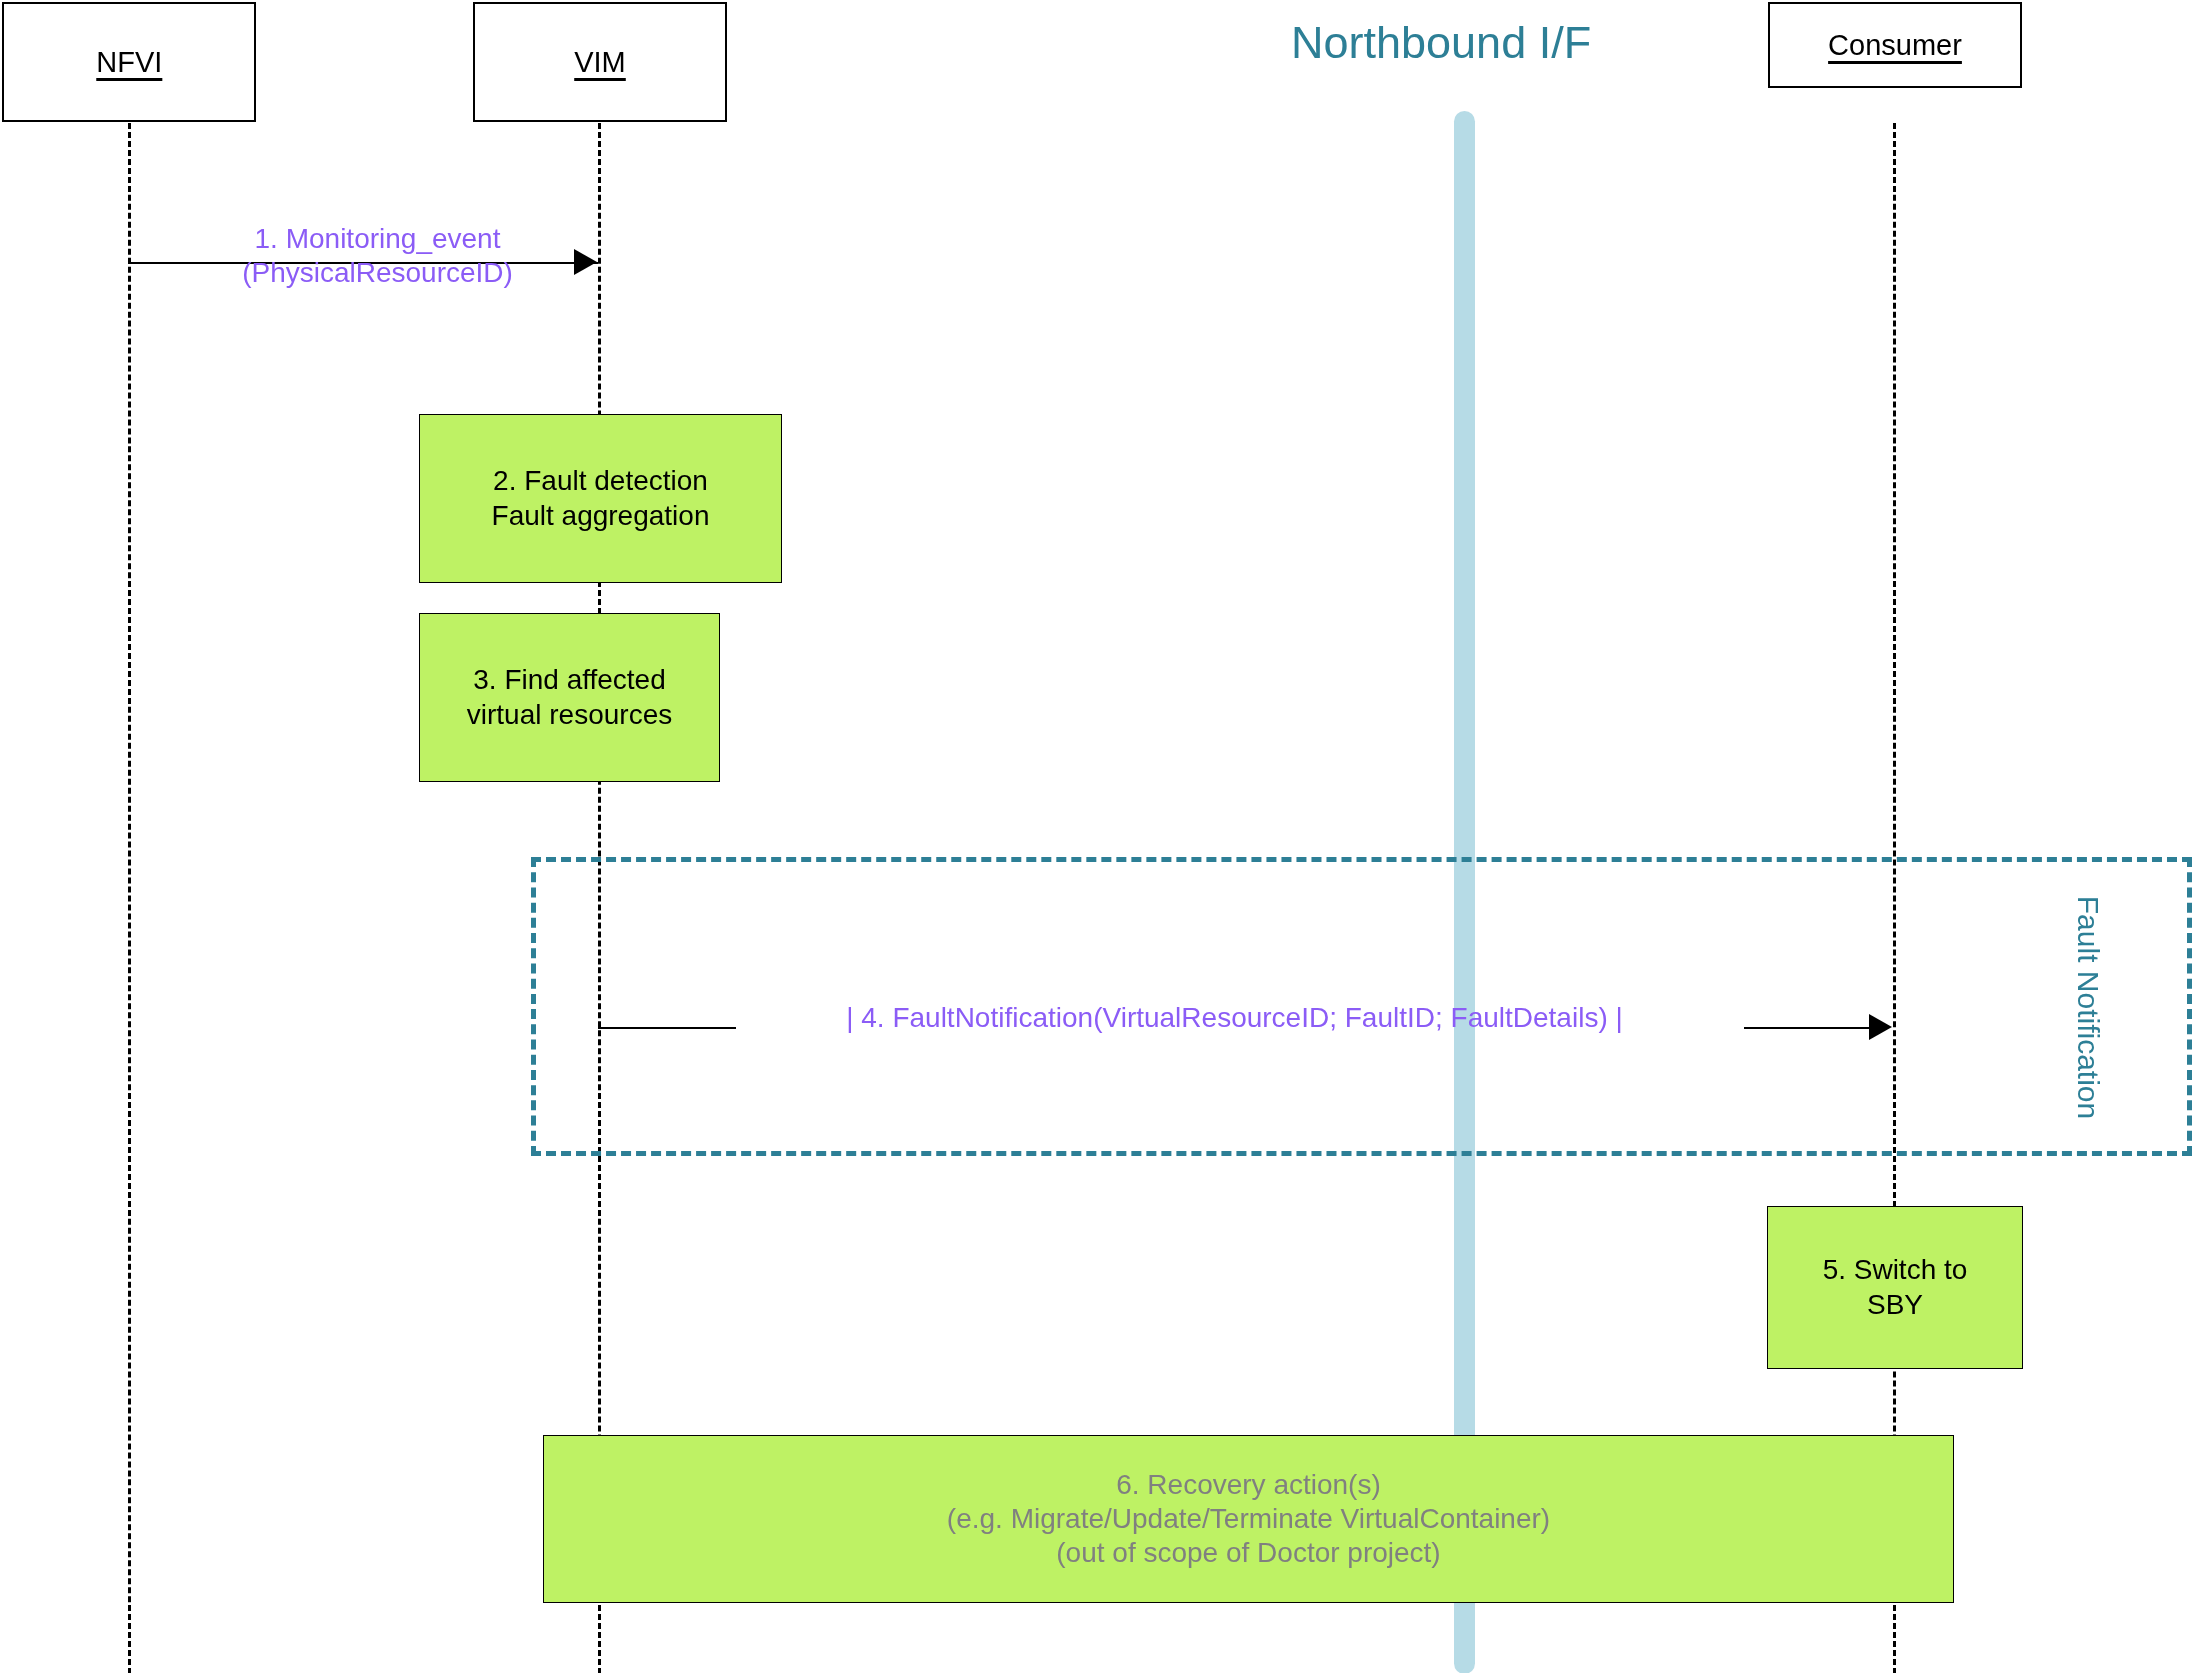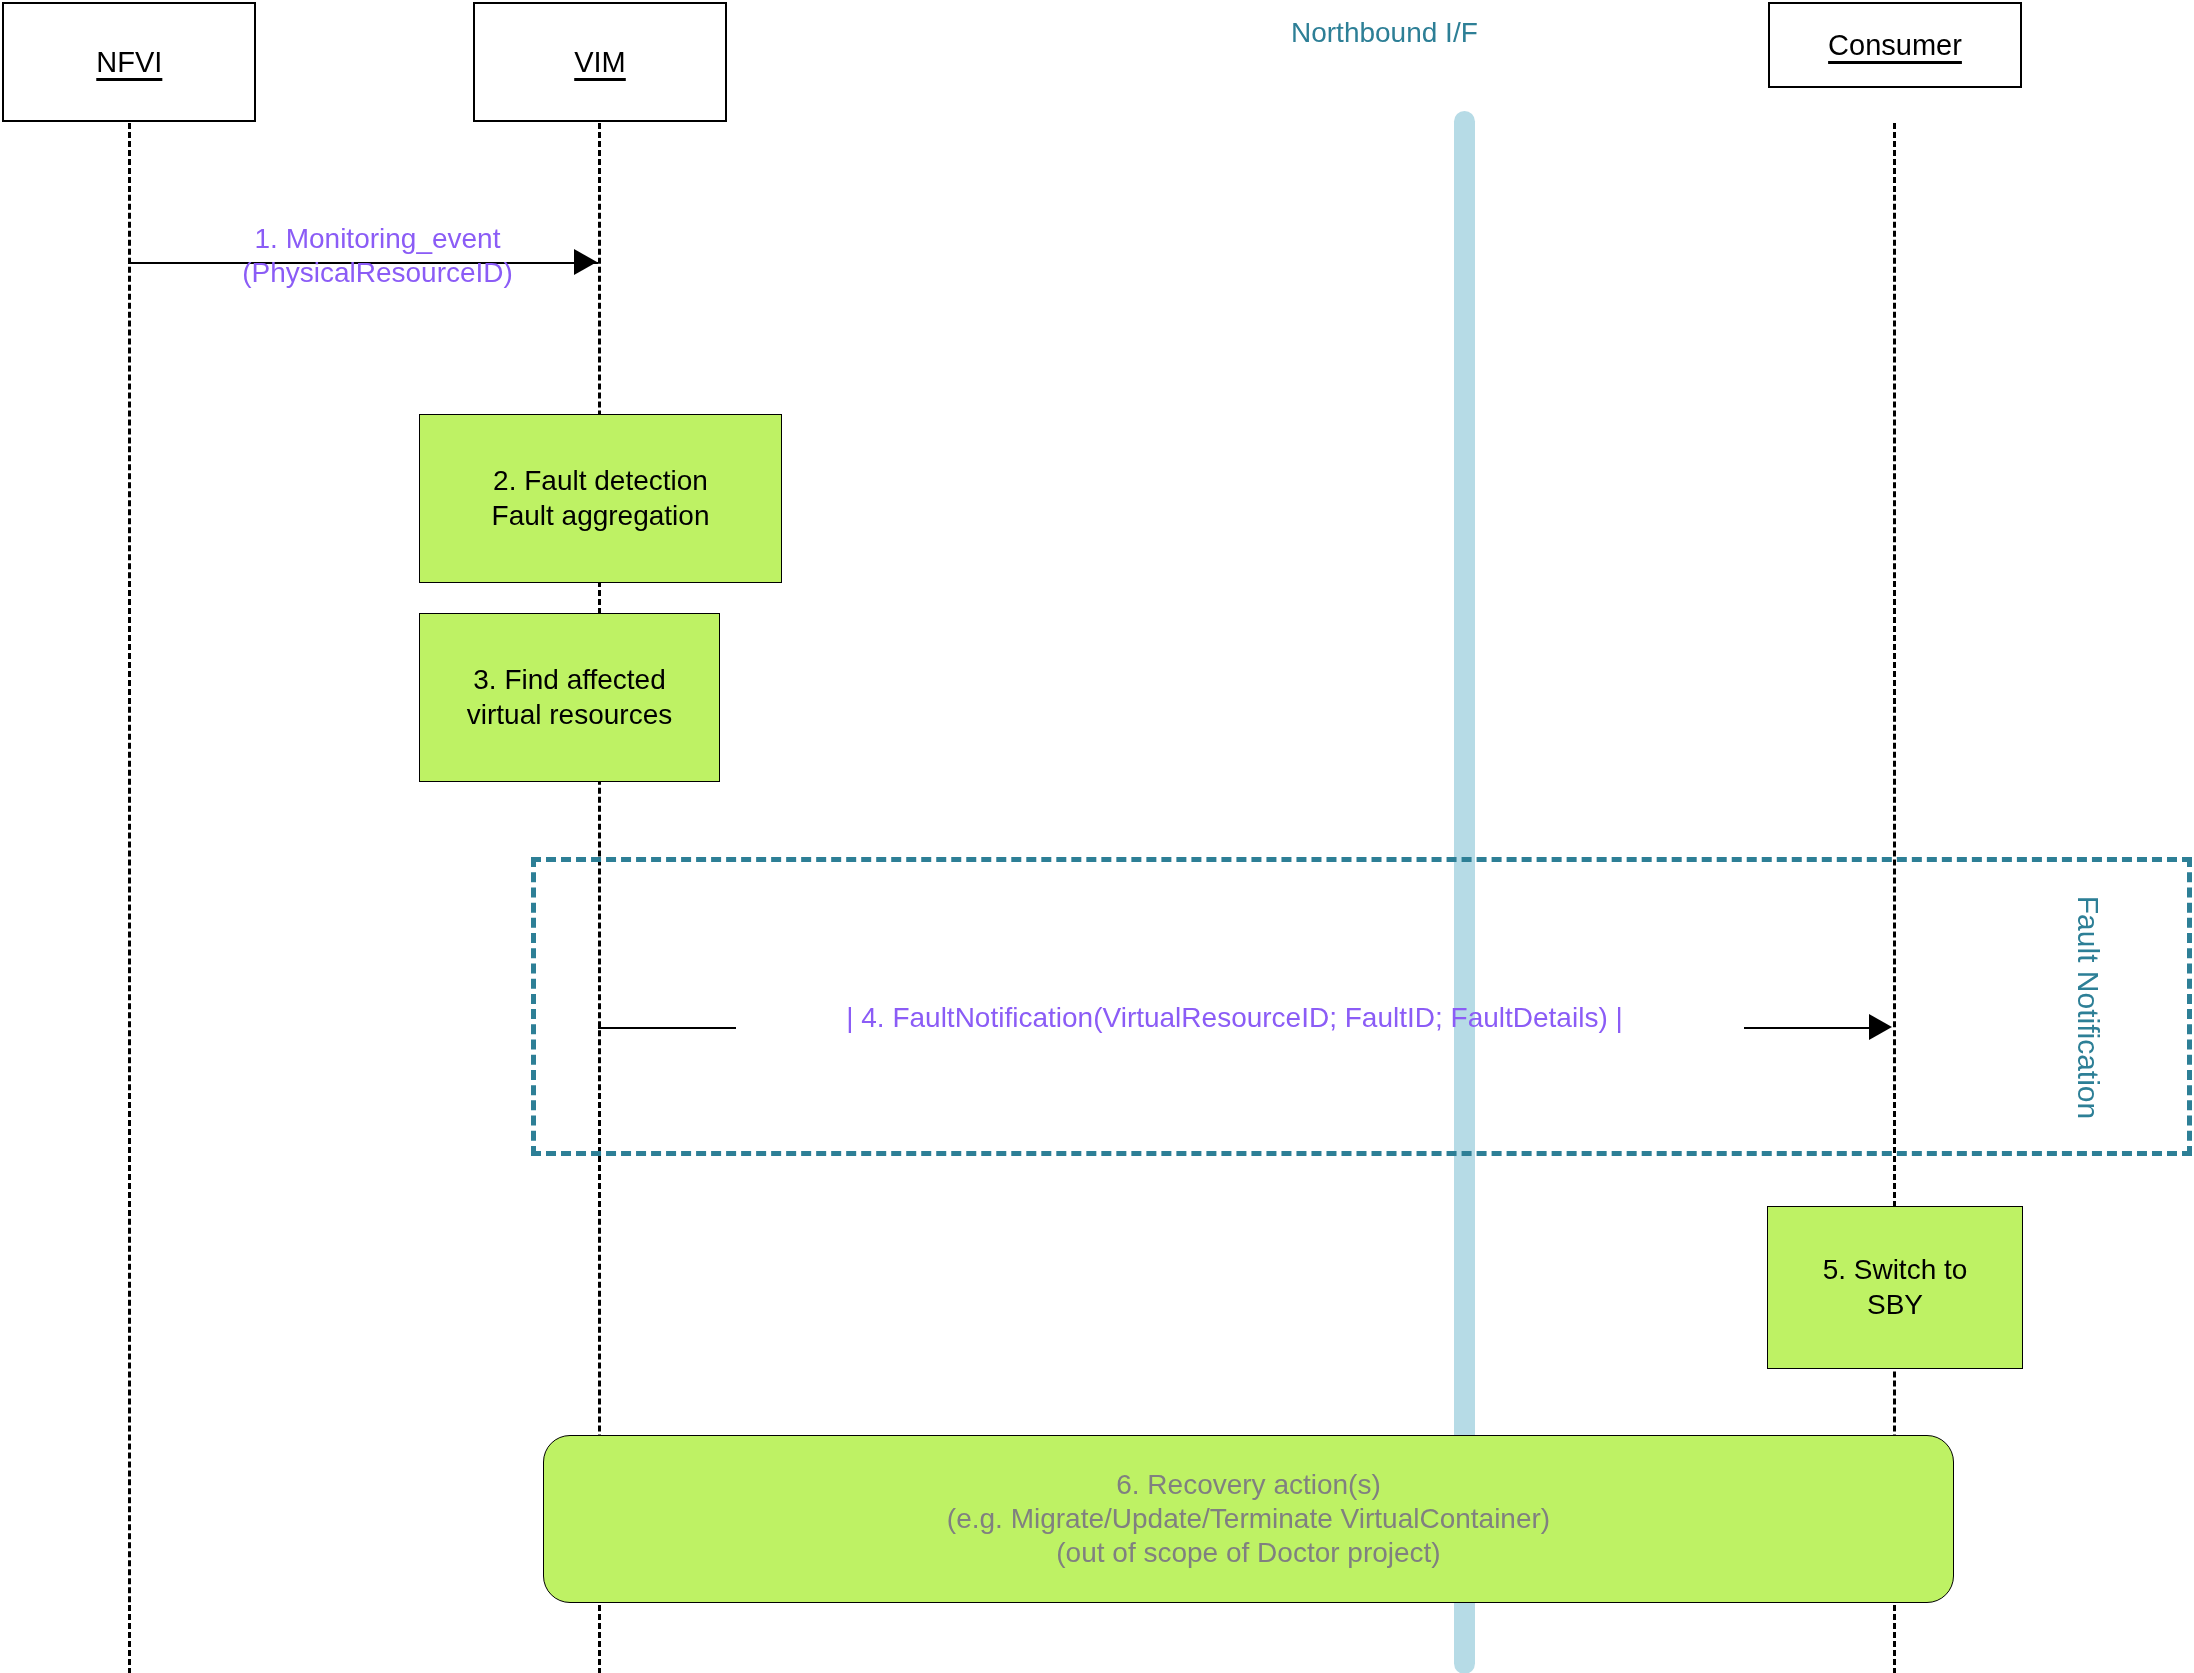--- a/index.html
+++ b/index.html
@@ -46,21 +46,21 @@
 
   
   .nb-bar {
     position: absolute;
     background: #b6dbe6;
     border-radius: 12.4px;
   }
   .nb-title {
     position: absolute;
     color: #2d7f96;
-    font-size: 28px;
+    font-size: 45px;
     white-space: nowrap;
   }
 
   
   .action-box {
     position: absolute;
     box-sizing: border-box;
     border: 1.7px solid #000000;
     background: #bef264;
     display: flex;
@@ -169,20 +169,20 @@
     <div>| 4. FaultNotification(VirtualResourceID; FaultID; FaultDetails) |</div>
   </div>
   <div class="msg-line" style="left:1744px; top:1027px; width:127px;"></div>
   <div class="msg-head" style="left:1869px; top:1014px;"></div>
 
   <div class="action-box" style="left:1767px; top:1206px; width:256px; height:163px;">
     <div class="line">5. Switch to</div>
     <div class="line">SBY</div>
   </div>
 
-  <div class="action-box muted" style="left:543px; top:1435px; width:1411px; height:168px;border-radius:27px;">
+  <div class="action-box muted" style="left:543px; top:1435px; width:1411px; height:168px;">
     <div class="line">6. Recovery action(s)</div>
     <div class="line">(e.g. Migrate/Update/Terminate VirtualContainer)</div>
     <div class="line">(out of scope of Doctor project)</div>
   </div>
 
 </div>
 
 
 </body></html>

